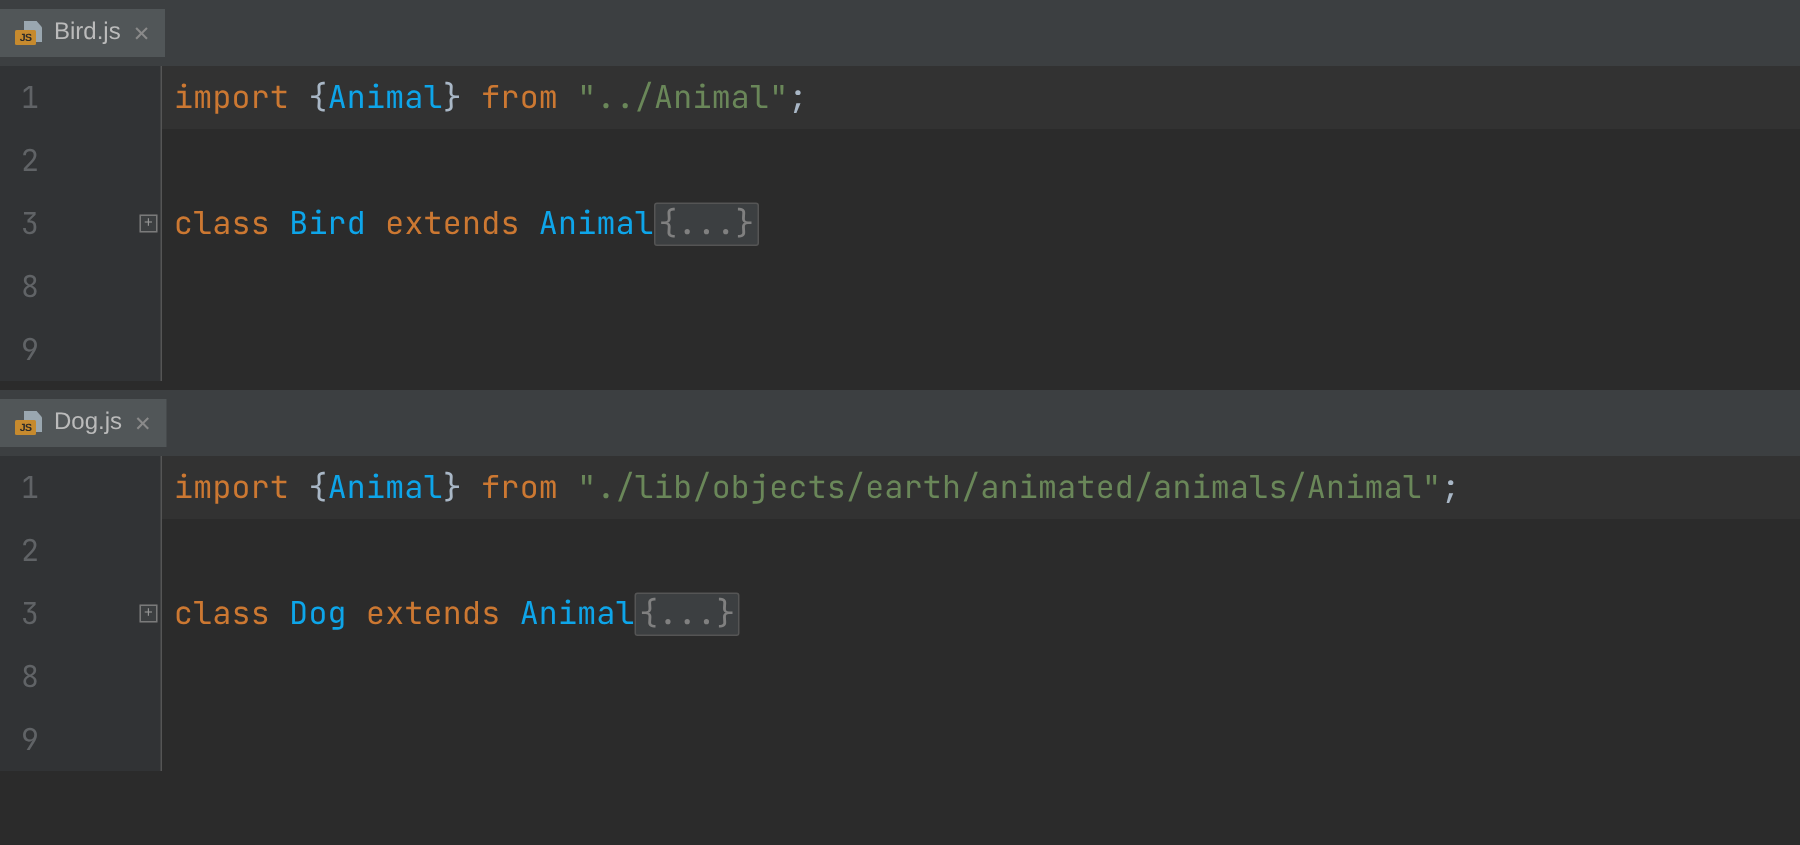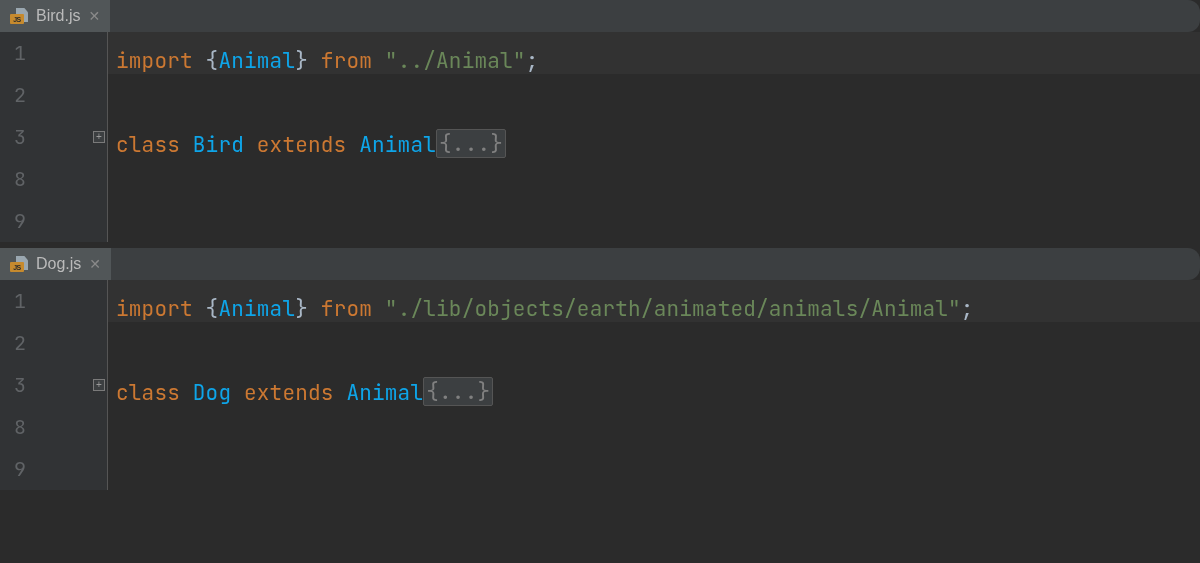--- a/index.html
+++ b/index.html
@@ -11,24 +11,23 @@
     width: 1200px;
     height: 563px;
     overflow: hidden;
   }
   .editor-pane {
     display: flex;
     flex-direction: column;
   }
   .tab-bar {
     background: #3c3f41;
-    height: 32px;
-    display: flex;
-    align-items: center;
-    border-radius: 12px;
+    height: 44px;
+    display: flex;
+    align-items: center;
   }
   .tab {
     display: flex;
     align-items: center;
     height: 32px;
     padding: 0 10px;
     background: #515658;
     gap: 8px;
   }
   .js-icon {
@@ -111,21 +110,21 @@
     line-height: 1;
     font-family: sans-serif;
     cursor: pointer;
   }
   .code-lines {
     flex: 1;
   }
   .code-line {
     height: 42px;
     display: flex;
-    align-items: flex-end;
+    align-items: center;
     padding-left: 8px;
     white-space: pre;
     letter-spacing: 0.2px;
   }
   .code-line.hl {
     background: #323232;
   }
   .k  { color: #cc7832; }          
   .p  { color: #a9b7c6; }          
   .id { color: #0ea5e9; }          

